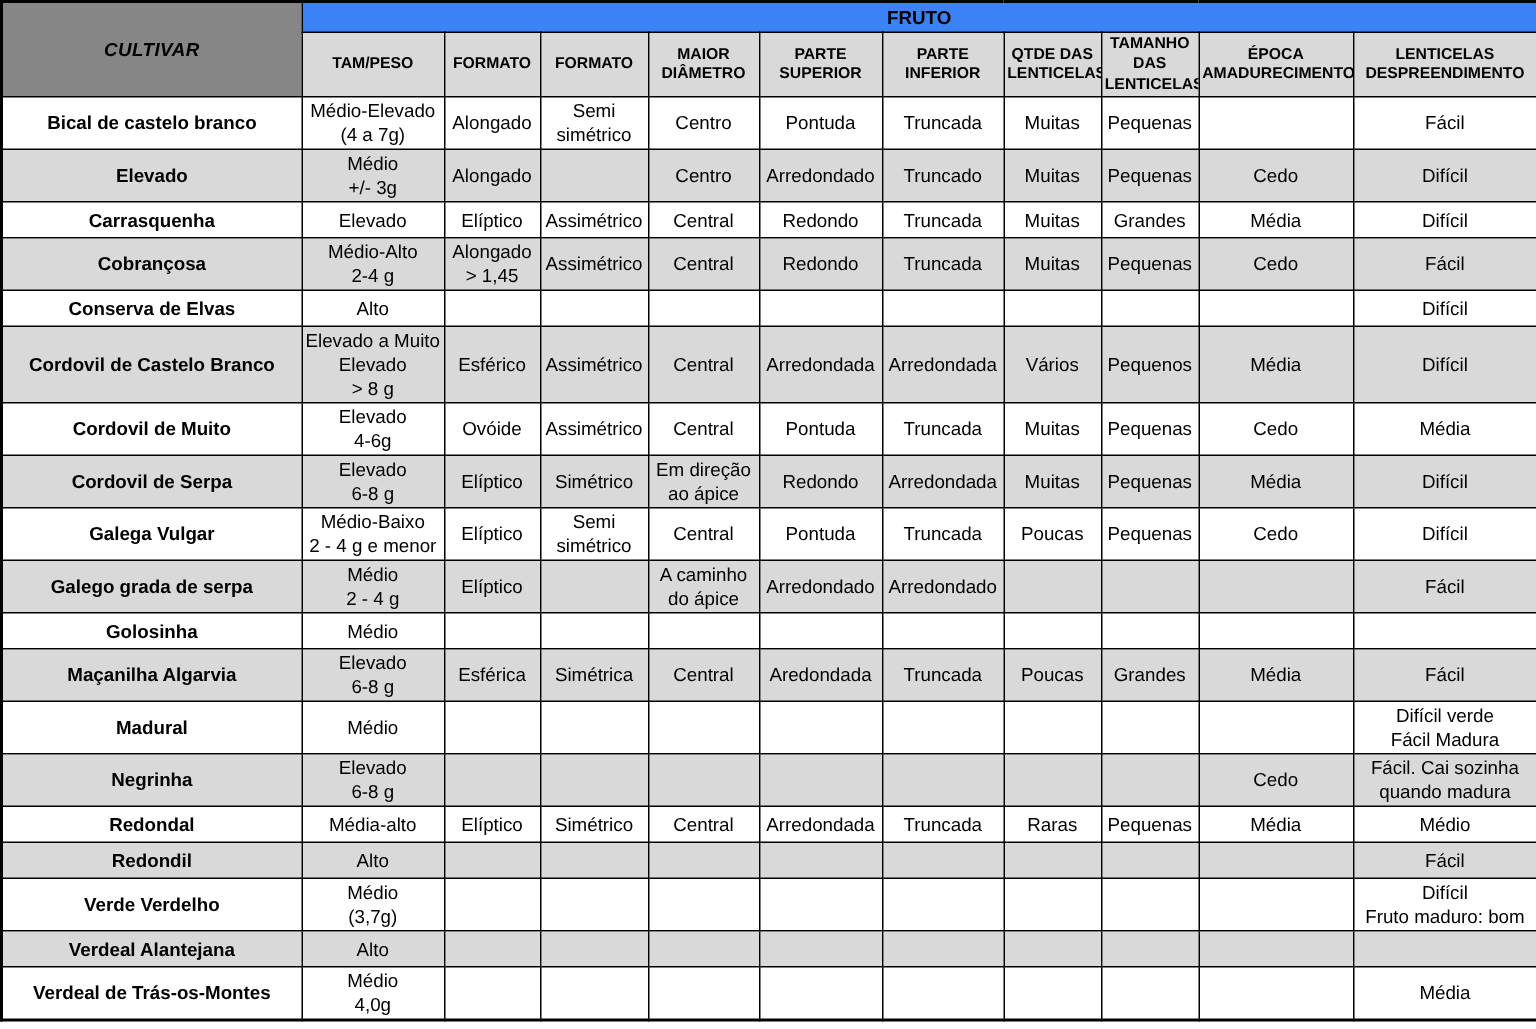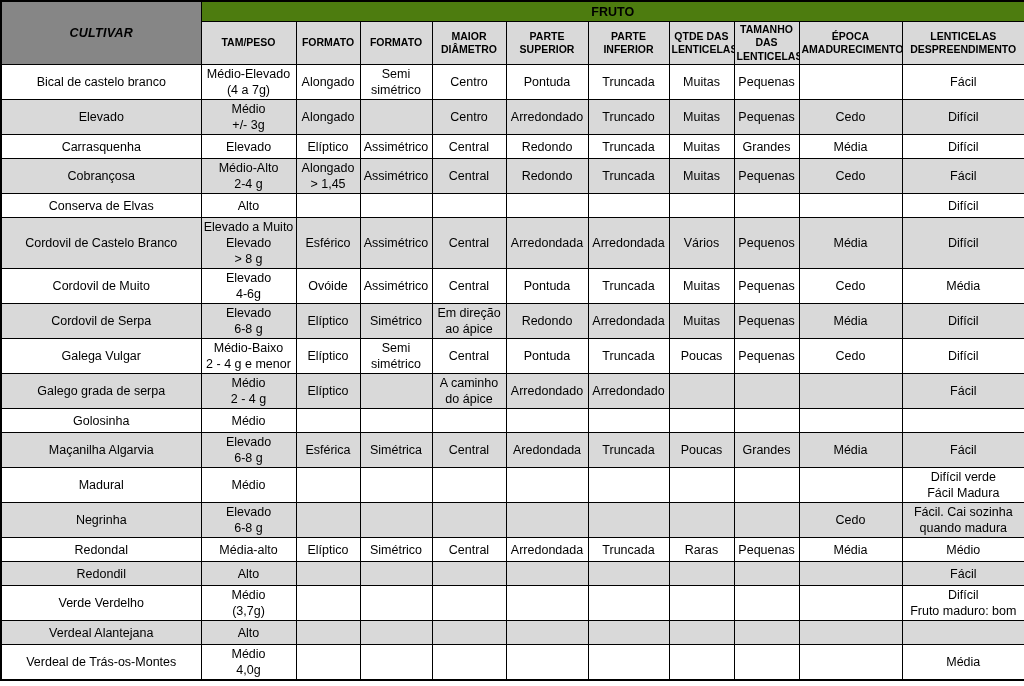--- a/index.html
+++ b/index.html
@@ -34,38 +34,38 @@
   }
   th.corner-header {
     background: #868686;
     color: #ffffff;
     font-weight: bold;
     font-size: 14px;
     letter-spacing: 0.3px;
     font-style: italic;
   }
   th.group-header {
-    background: #4d7c0f;
+    background: #3b82f6;
     color: #ffffff;
     font-weight: bold;
     font-size: 12.5px;
     height: 17px;
     line-height: 1.1;
   }
   tr.colhead-row th {
     background: #d9d9d9;
     font-weight: bold;
     font-size: 10.5px;
     height: 40px;
     line-height: 1.25;
   }
   tbody tr { background: #ffffff; }
   tbody tr:nth-child(even) { background: #d9d9d9; }
   td.cultivar-name {
-    font-weight: normal;
+    font-weight: bold;
     font-size: 14px;
   }
   tbody td { height: 21px; }
 </style>
 </head>
 <body>
 
 <div id="page">
   <table class="cultivar-table">
     <colgroup>

